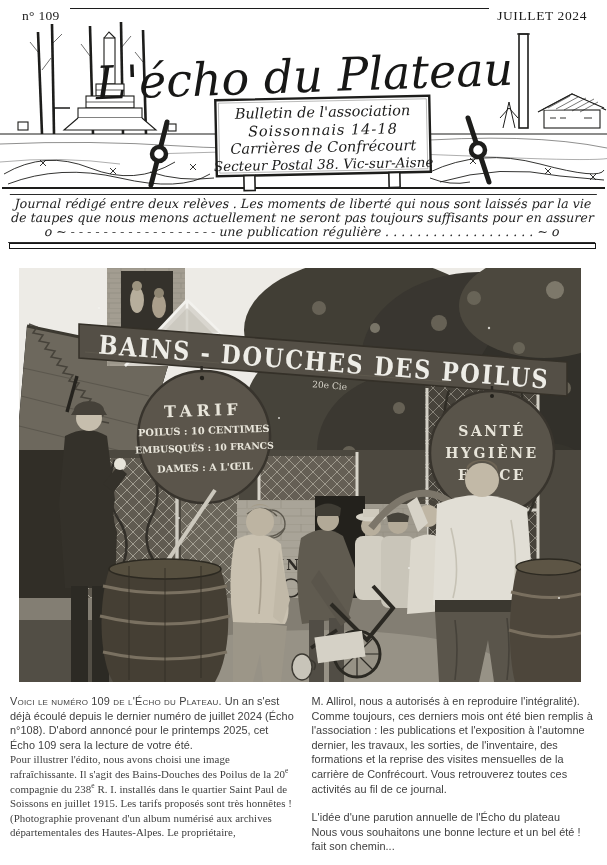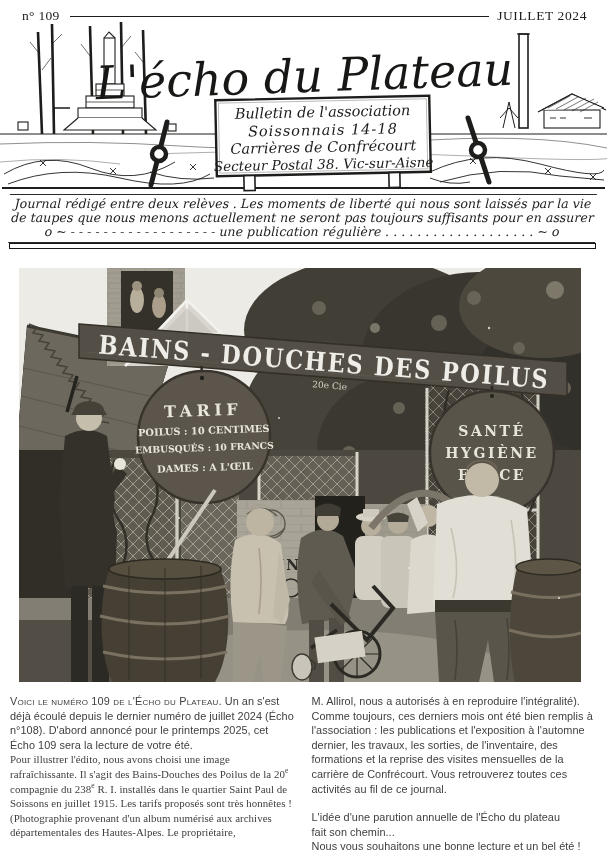--- a/index.html
+++ b/index.html
@@ -4,21 +4,21 @@
 <style>
   html,body{margin:0;padding:0;background:#e9e9e9;}
   .page{
     position:relative;width:607px;height:865px;margin:0 auto;
     background:#ffffff;overflow:hidden;
     font-family:"Liberation Sans",sans-serif;color:#3e3e3e;
   }
   
   .header{
     position:absolute;top:8px;left:22px;right:20px;height:16px;
-    display:flex;align-items:center;
+    display:flex;align-items:flex-start;
     font-family:"Liberation Serif",serif;font-size:13.5px;color:#1c1c1c;
   }
   .header .rule{flex:1;border-top:1.6px solid #1c1c1c;margin:0 8px 0 10px;}
   .header .issue{letter-spacing:.3px;}
   .header .date{letter-spacing:.6px;}
   
   .masthead{position:absolute;top:22px;left:0;width:607px;height:170px;}
   
   .tagline{
     position:absolute;top:194px;left:9px;width:587px;
@@ -391,20 +391,20 @@
   <div class="article">
     <div class="col col1">
       <p><span class="lead">Voici le numéro 109 de l'Écho du Plateau.</span><span> Un an s'est déjà écoulé depuis le dernier numéro de juillet 2024 (Écho n°108). D'abord annoncé pour le printemps 2025, cet Écho 109 sera la lecture de votre été.</span></p>
       <p><span>Pour illustrer l'édito, nous avons choisi une image rafraîchissante. Il s'agit des Bains-Douches des Poilus de la 20</span><sup>e</sup><span> compagnie du 238</span><sup>e</sup><span> R. I. installés dans le quartier Saint Paul de Soissons en juillet 1915. Les tarifs proposés sont très honnêtes ! (Photographie provenant d'un album numérisé aux archives départementales des Hautes-Alpes. Le propriétaire,</span></p>
     </div>
     <div class="col col2">
       <p>M. Allirol, nous a autorisés à en reproduire l'intégralité). Comme toujours, ces derniers mois ont été bien remplis à l'association : les publications et l'exposition à l'automne dernier, les travaux, les sorties, de l'inventaire, des formations et la reprise des visites mensuelles de la carrière de Confrécourt. Vous retrouverez toutes ces activités au fil de ce journal.</p>
       <div class="spacer"></div>
       <p>
           <span class="block">L'idée d'une parution annuelle de l'Écho du plateau</span>
+          <span class="block">Nous vous souhaitons une bonne lecture et un bel été !</span>
           <span class="block">fait son chemin...</span>
-          <span class="block">Nous vous souhaitons une bonne lecture et un bel été !</span>
         </p>
 
     </div>
   </div>
 
 </div>
 
 </body></html>

